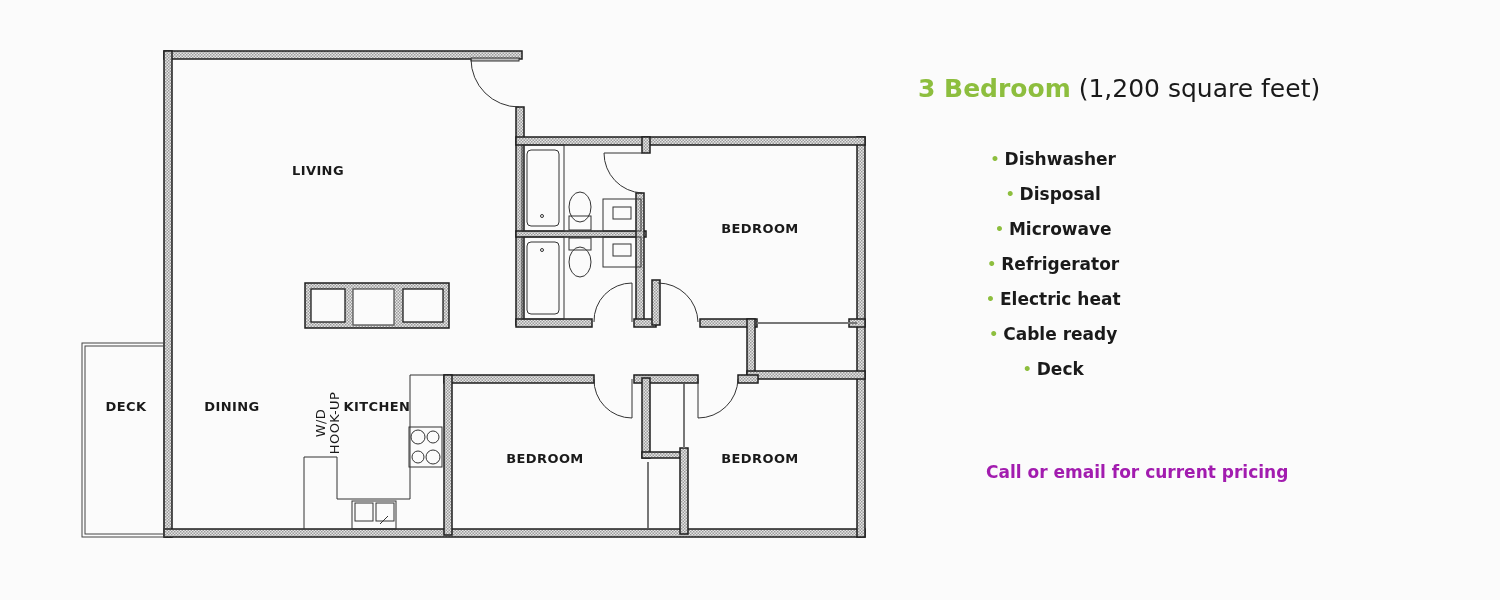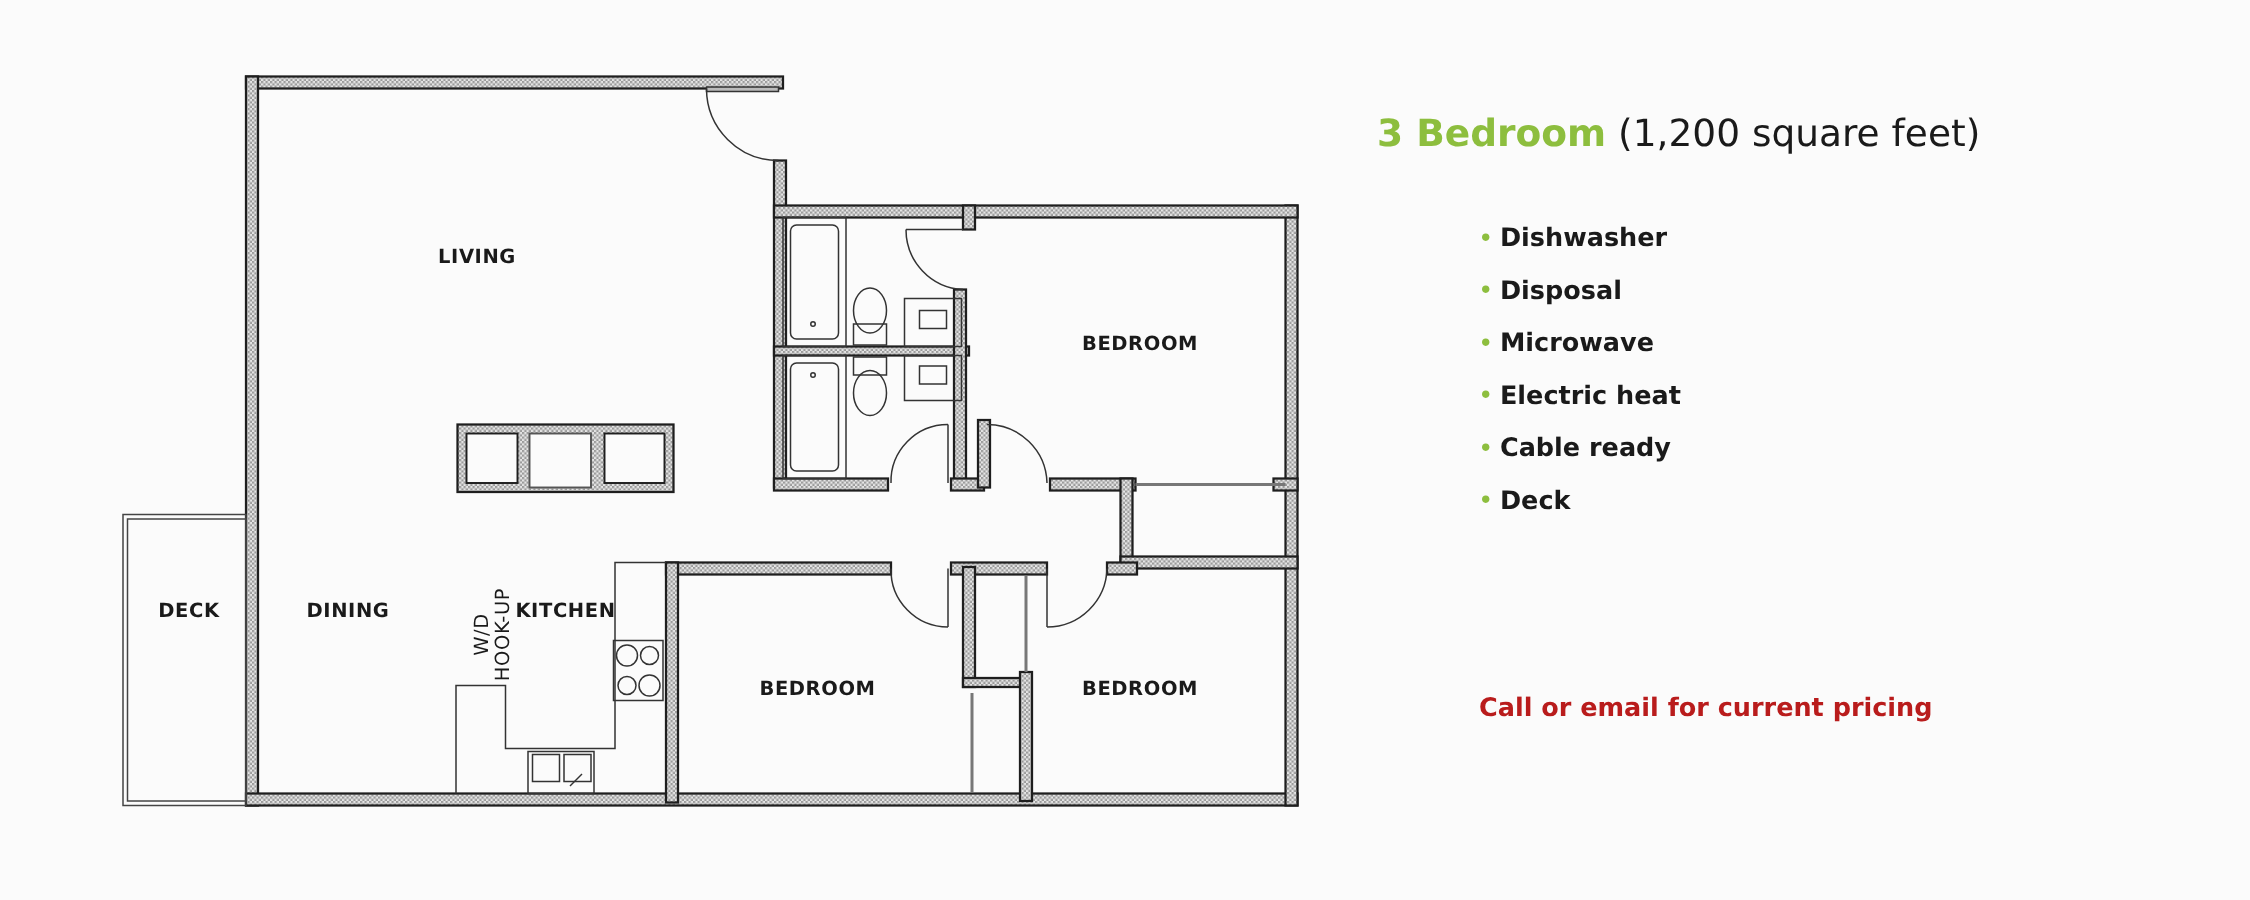--- a/index.html
+++ b/index.html
@@ -9,26 +9,26 @@
   }
   #plan { position:absolute; left:0; top:0; }
   .room-label {
     font-family: "DejaVu Sans", sans-serif; font-weight:bold; font-size:13px; fill:#1a1a1a;
     letter-spacing:0.4px;
   }
   .info { position:absolute; left:918px; top:74px; }
   .title { font-size:25px; color:#1a1a1a; white-space:nowrap; }
   .title .accent { color:#8dbe3e; font-weight:bold; }
   .title .sub { font-weight:normal; }
-  ul.features { list-style:none; margin:0; padding:0; position:absolute; left:986px; top:147px; }
+  ul.features { list-style:none; margin:0; padding:0; position:absolute; left:986px; top:147px;text-align:center; }
   ul.features li {
     font-size:17px; font-weight:bold; color:#1a1a1a; height:35px; line-height:25px; white-space:nowrap;
   }
   ul.features li .bullet { color:#8dbe3e; font-size:14px; margin-right:5px; position:relative; top:-1px; }
-  .pricing { position:absolute; left:986px; top:462px; font-size:17px; font-weight:bold; color:#b91c1c; white-space:nowrap; }
+  .pricing { position:absolute; left:986px; top:462px; font-size:17px; font-weight:bold; color:#a21caf; white-space:nowrap; }
 </style>
 </head>
 <body>
 
 <svg id="plan" width="900" height="600" viewBox="0 0 900 600">
   <defs>
     <pattern id="hatch" width="3" height="3" patternUnits="userSpaceOnUse">
       <rect width="3" height="3" fill="#e6e6e6"></rect>
       <rect width="1.5" height="1.5" fill="#9a9a9a"></rect>
       <rect x="1.5" y="1.5" width="1.5" height="1.5" fill="#9a9a9a"></rect>
@@ -156,18 +156,19 @@
   <div class="title">
     <span class="accent">3 Bedroom</span>
     <span class="sub">(1,200 square feet)</span>
   </div>
 </div>
 
 <ul class="features">
   <li><span class="bullet">•</span><span>Dishwasher</span></li>
   <li><span class="bullet">•</span><span>Disposal</span></li>
   <li><span class="bullet">•</span><span>Microwave</span></li>
+  <li><span class="bullet">•</span><span>Refrigerator</span></li>
   <li><span class="bullet">•</span><span>Electric heat</span></li>
   <li><span class="bullet">•</span><span>Cable ready</span></li>
   <li><span class="bullet">•</span><span>Deck</span></li>
 </ul>
 
 <div class="pricing">Call or email for current pricing</div>
 
 </body></html>

